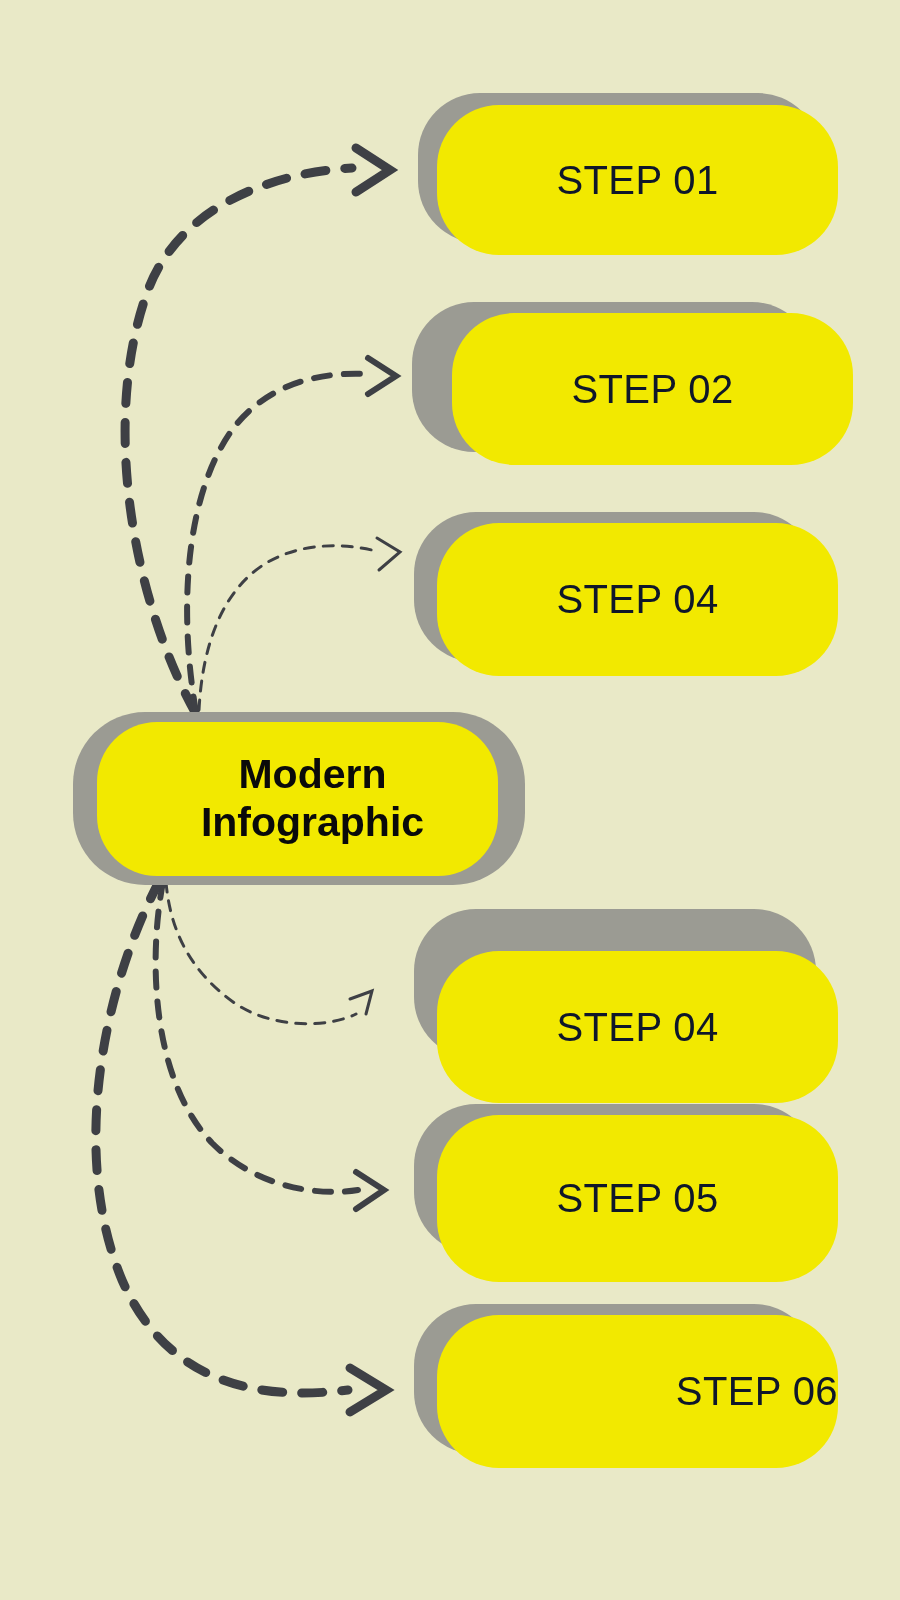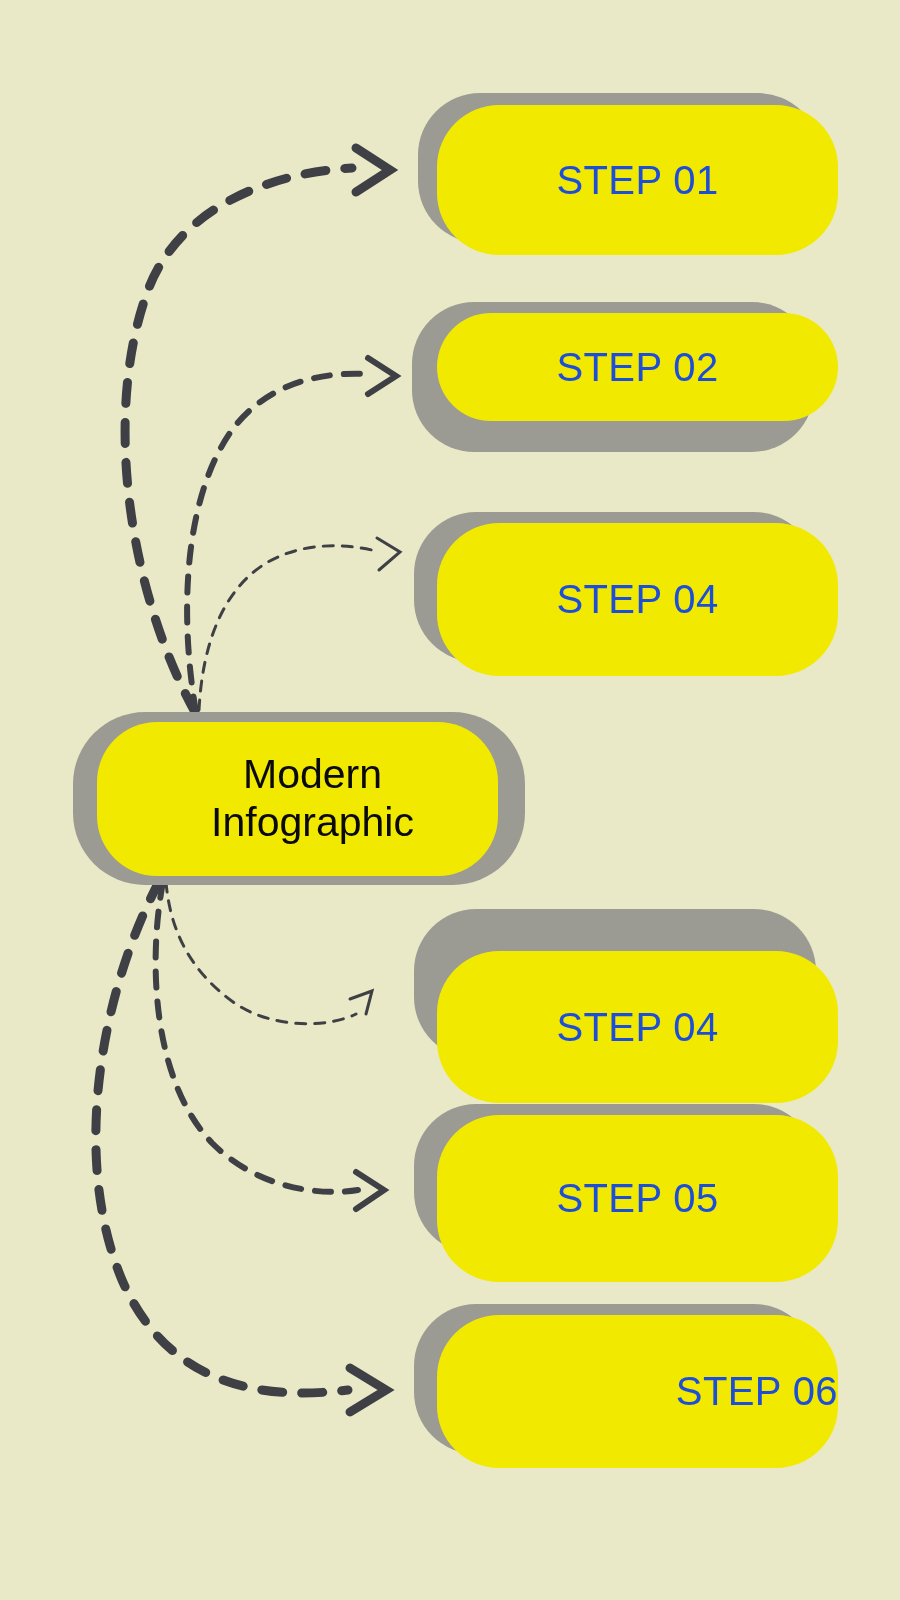--- a/index.html
+++ b/index.html
@@ -42,21 +42,21 @@
     position: absolute;
     background: #F2E900;
     border-radius: 62px;
     display: flex;
     align-items: center;
     justify-content: center;
   }
   .step-label {
     font-size: 40px;
     font-weight: 400;
-    color: #1d4ed8;
+    color: #0f172a;
     letter-spacing: 0.4px;
     white-space: nowrap;
   }
   
   #hub-ring {
     position: absolute;
     left: 73px;
     top: 712px;
     width: 452px;
     height: 173px;
@@ -73,21 +73,21 @@
     border-radius: 60px;
     display: flex;
     align-items: center;
     justify-content: center;
     text-align: center;
   }
   #hub-label {
     font-size: 41px;
     line-height: 1.16;
     color: #0A0A0A;
-    font-weight: 400;
+    font-weight: 700;
     white-space: pre-line;
     margin-left: 30px;
   }
 </style>
 </head>
 <body>
 
 <div id="stage">
 
   <svg id="arrow-layer" viewBox="0 0 900 1600" width="900" height="1600">
@@ -125,21 +125,21 @@
 
   <div class="node">
     <div class="step-shadow" style="left:418px; top:93px; width:402px; height:150px;"></div>
     <div class="step-face" style="left:437px; top:105px; width:401px; height:150px;">
       <span class="step-label">STEP 01</span>
     </div>
   </div>
 
   <div class="node">
     <div class="step-shadow" style="left:412px; top:302px; width:402px; height:150px;"></div>
-    <div class="step-face" style="left:437px; top:313px; width:401px; height:108px;">
+    <div class="step-face" style="left:452px; top:313px; width:401px; height:152px;">
       <span class="step-label">STEP 02</span>
     </div>
   </div>
 
   <div class="node">
     <div class="step-shadow" style="left:414px; top:512px; width:402px; height:150px;"></div>
     <div class="step-face" style="left:437px; top:523px; width:401px; height:153px;">
       <span class="step-label">STEP 04</span>
     </div>
   </div>

